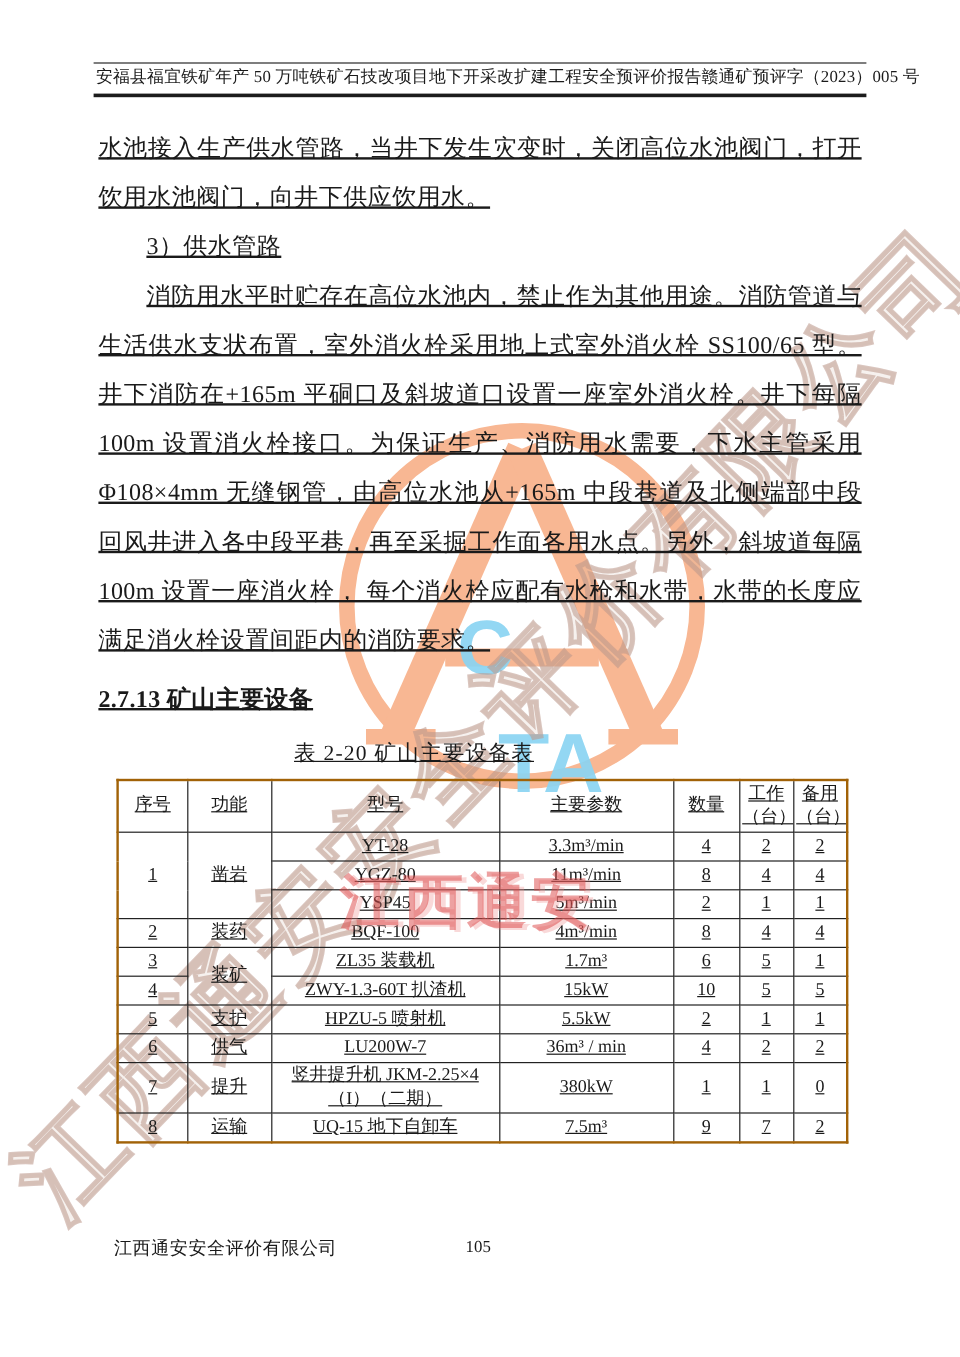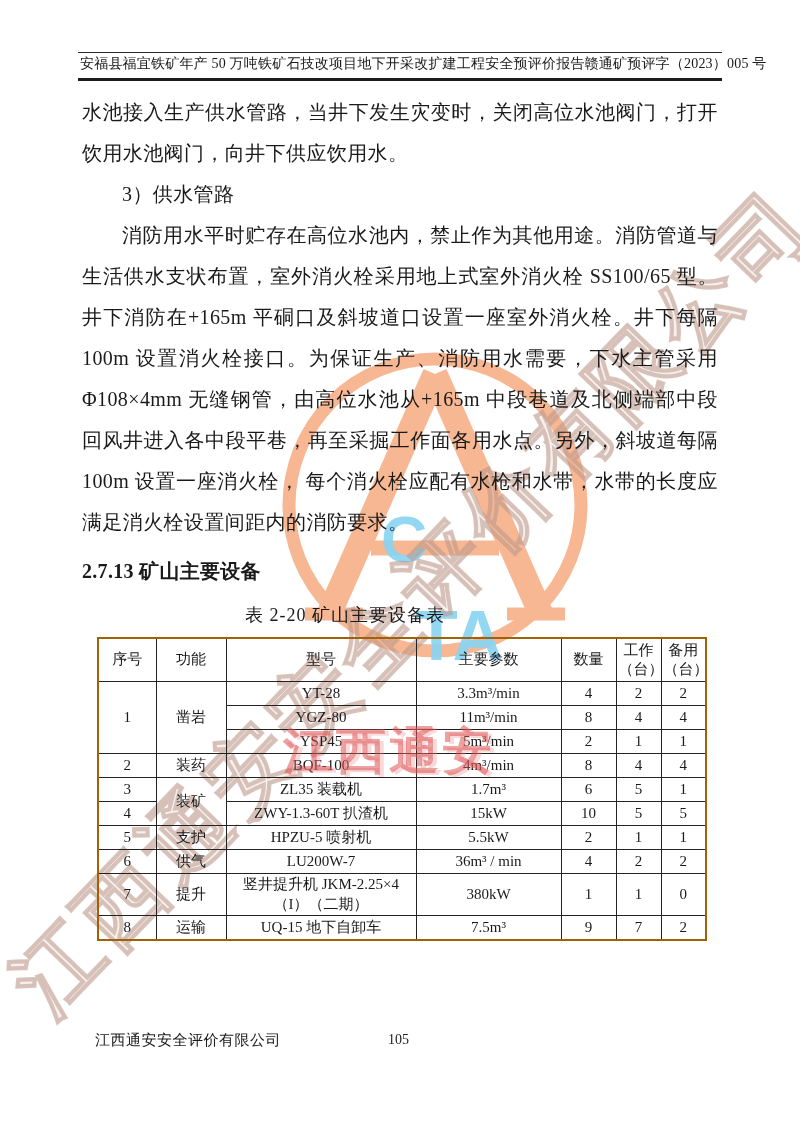--- a/index.html
+++ b/index.html
@@ -10,21 +10,21 @@
   }
   
   .hdr-rule-thin{position:absolute;left:78px;right:78px;top:52px;height:1px;background:#2a2a2a;}
   .hdr-rule-thick{position:absolute;left:78px;right:78px;top:78px;height:3px;background:#1c1c1c;}
   .hdr-line{
     position:absolute;left:80px;right:80px;top:55px;height:22px;
     display:flex;justify-content:space-between;align-items:flex-start;
     font-size:14px;letter-spacing:0.2px;white-space:nowrap;z-index:4;
   }
   
-  .content{position:absolute;left:82px;right:82px;top:92px;z-index:2;}
+  .content{position:absolute;left:82px;right:82px;top:104px;z-index:2;text-decoration:underline;}
   .para{
     margin:0;font-size:20px;line-height:41px;letter-spacing:0.4px;
     text-align:justify;text-justify:inter-ideograph;
   }
   .para.indent{text-indent:2em;}
   .section-heading{
     margin:8px 0 0 0;font-size:20px;line-height:41px;font-weight:bold;letter-spacing:0.3px;
   }
   .table-caption{
     margin-top:9px;font-size:18px;line-height:28px;text-align:center;

